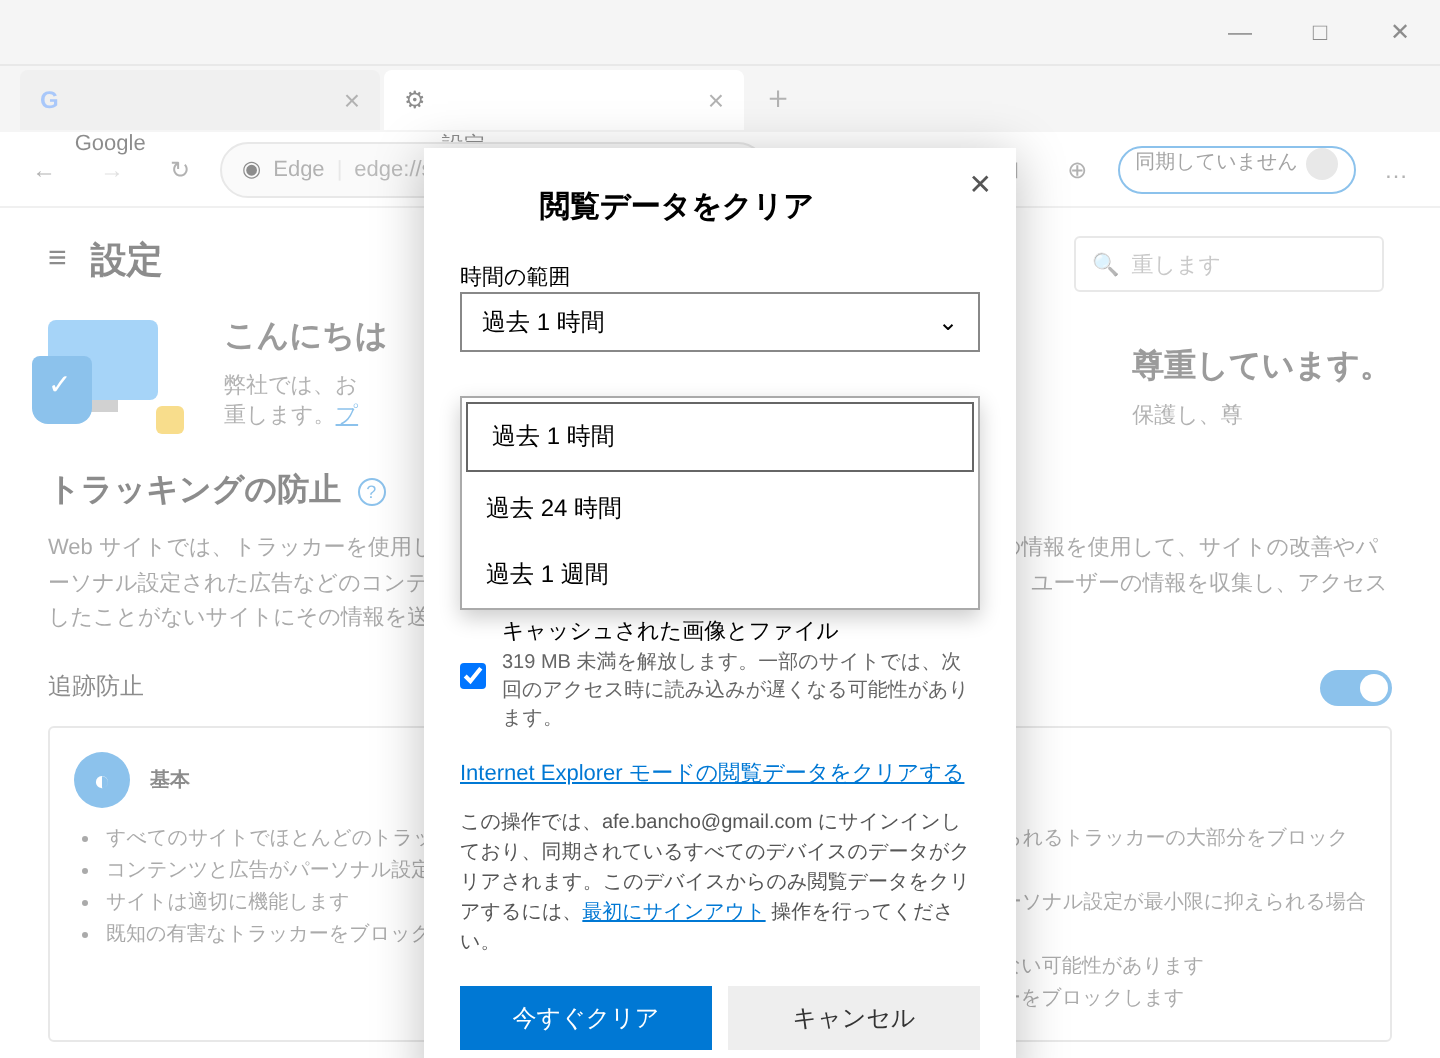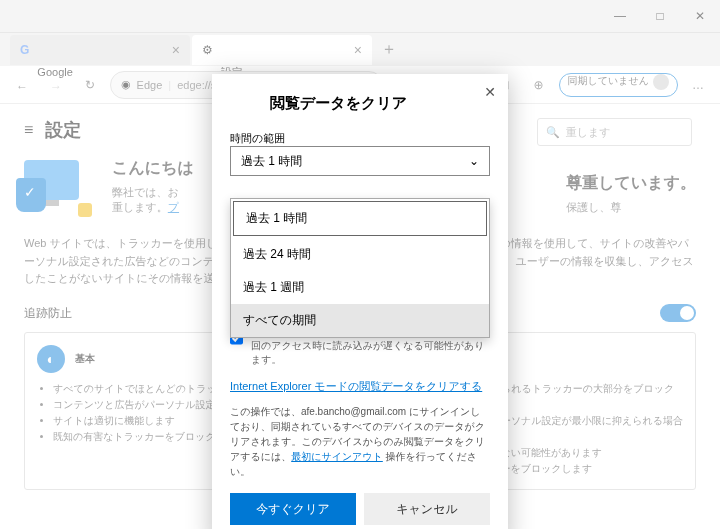--- a/index.html
+++ b/index.html
@@ -35,21 +35,21 @@
 .shield::after { content:"✓"; position:absolute; color:#fff; left:8px; top:6px; font-size:14px; }
 .lock { position:absolute; right:2px; bottom:-2px; width:14px; height:14px; background:#f0b400; border-radius:3px; }
 .greeting-text h2 { font-size: 16px; font-weight: 600; margin-bottom: 6px; color: #222; }
 .greeting-text p { font-size: 11px; color: #555; }
 .greeting-link { color: #0078d4; text-decoration: underline; }
 .section-head { display: flex; align-items: center; gap: 8px; margin-bottom: 10px; }
 .section-head h3 { font-size: 16px; font-weight: 600; }
 .info-icon { width: 14px; height: 14px; border: 1px solid #0078d4; border-radius: 50%; color: #0078d4; font-size: 9px; display: flex; align-items: center; justify-content: center; }
 .section-desc { font-size: 11px; color: #444; line-height: 1.6; margin-bottom: 16px; }
 .tracking-row { display: flex; gap: 20px; }
-.tracking-title-row { display:flex; justify-content:space-between; align-items:flex-end; margin-bottom:10px; }
+.tracking-title-row { display:flex; justify-content:space-between; align-items:center; margin-bottom:10px; }
 .tracking-title { font-size: 12px; }
 .toggle { width: 36px; height: 18px; background: #0078d4; border-radius: 9px; position: relative; }
 .toggle::after { content:""; position:absolute; right:2px; top:2px; width:14px; height:14px; background:#fff; border-radius:50%; }
 .card { border: 1px solid #ccc; border-radius: 3px; padding: 12px; flex:1; }
 .card-head { display: flex; align-items: center; gap: 10px; margin-bottom: 8px; }
 .card-icon { width: 28px; height: 28px; background: #0078d4; border-radius: 50%; display:flex;align-items:center;justify-content:center;color:#fff;font-size:14px; }
 .card-title { font-size: 10px; font-weight: 600; }
 .card ul { list-style: disc; padding-left: 16px; font-size: 10px; color: #444; line-height:1.6; }
 .overlay { position: absolute; inset: 0; background: rgba(255,255,255,0.55); }
 .dialog { position: absolute; left: 212px; top: 74px; width: 296px; background: #fff; box-shadow: 0 4px 24px rgba(0,0,0,0.25); padding: 20px 18px; }
@@ -141,20 +141,24 @@
       <p><span>弊社では、お</span></p>
       <p><span>重します。</span><span class="greeting-link">プ</span></p>
     </div>
     <div style="flex:1"></div>
     <div class="greeting-text" style="text-align:left">
       <h2>尊重しています。</h2>
       <p>保護し、尊</p>
     </div>
   </div>
 
+  <div class="section-head">
+    <h3>トラッキングの防止</h3>
+    <span class="info-icon">?</span>
+  </div>
   <p class="section-desc">Web サイトでは、トラッカーを使用して閲覧に関する情報を収集します。Web サイトでは、この情報を使用して、サイトの改善やパーソナル設定された広告などのコンテンツの表示を行う場合があります。一部のトラッカーでは、ユーザーの情報を収集し、アクセスしたことがないサイトにその情報を送信することがあります。</p>
 
   <div class="tracking-title-row">
     <span class="tracking-title">追跡防止</span>
     <span class="toggle"></span>
   </div>
 
   <div class="tracking-row">
     <div class="card">
       <div class="card-head">
@@ -191,21 +195,20 @@
   <label>時間の範囲</label>
   <div class="select">
     <span>過去 1 時間</span>
     <span>⌄</span>
   </div>
 
   <div class="dropdown">
     <div class="opt selected">過去 1 時間</div>
     <div class="opt">過去 24 時間</div>
     <div class="opt">過去 1 週間</div>
-    <div class="opt hover">すべての期間</div>
   </div>
 
   <div class="check-row">
     <input type="checkbox" checked="" style="">
     <div class="check-text">
       <div>キャッシュされた画像とファイル</div>
       <div class="sub">319 MB 未満を解放します。一部のサイトでは、次回のアクセス時に読み込みが遅くなる可能性があります。</div>
     </div>
   </div>
 

